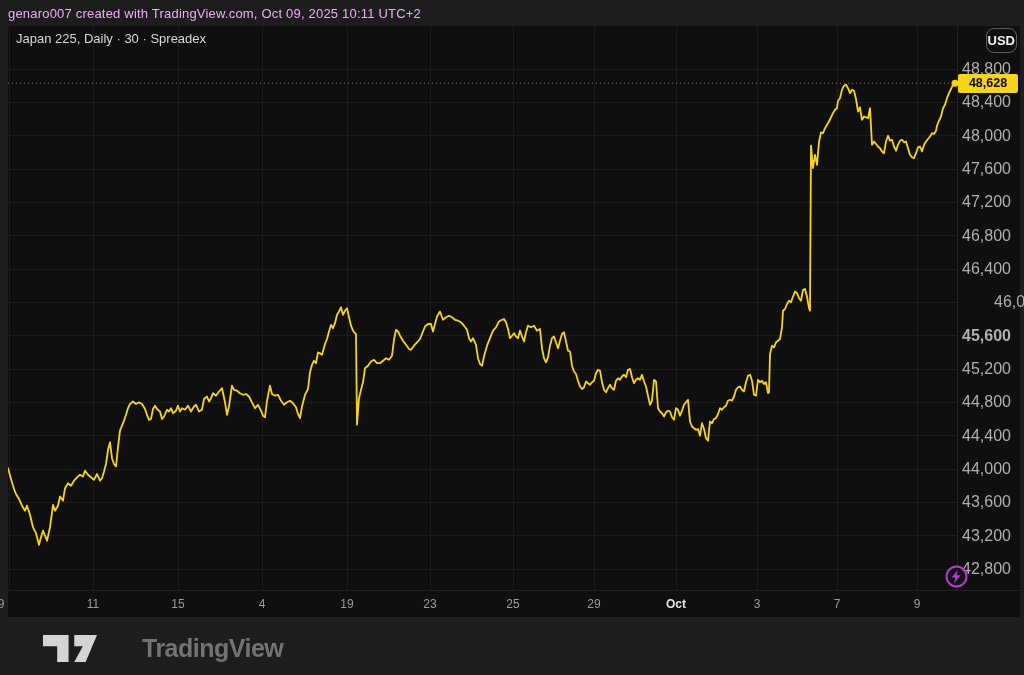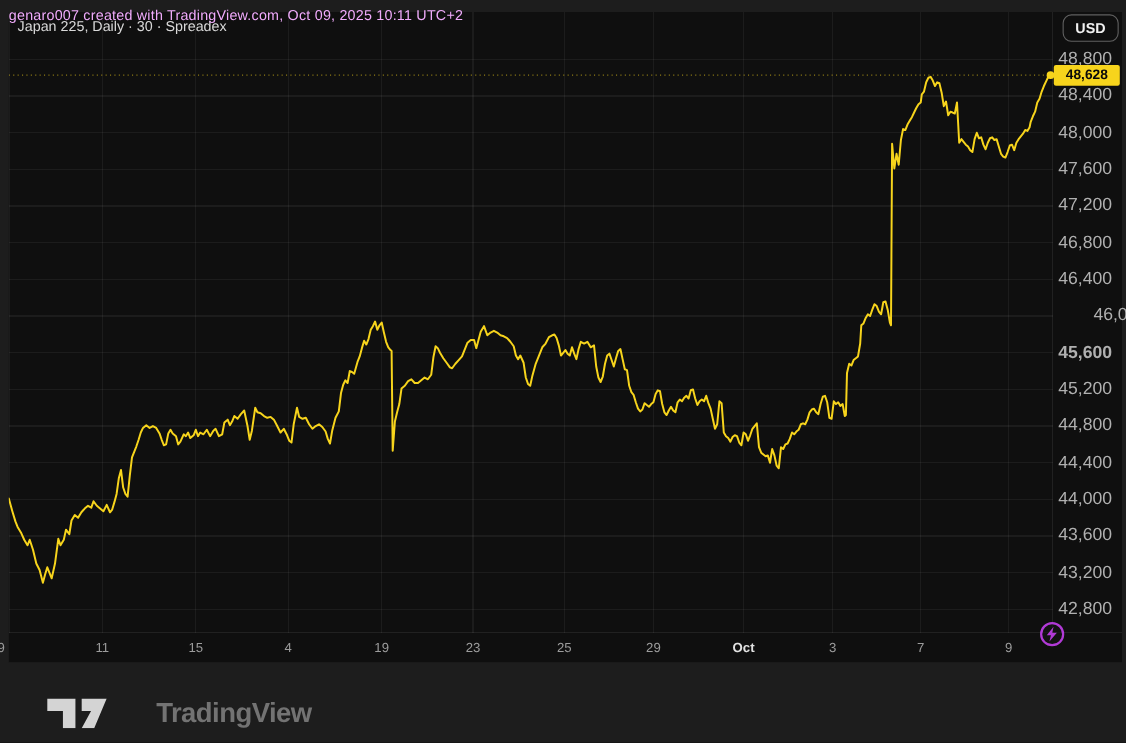--- a/index.html
+++ b/index.html
@@ -3,30 +3,30 @@
 <meta charset="utf-8">
 <style>
   html,body{margin:0;padding:0}
   body{
     width:1024px;height:675px;position:relative;overflow:hidden;
     background:var(--bg,#1d1d1d);
     font-family:"Liberation Sans",sans-serif;
     -webkit-font-smoothing:antialiased;
   }
   #watermark{position:absolute;left:8px;top:6px;font-size:13px;font-weight:normal;color:#f0abfc;letter-spacing:.2px;z-index:5}
-  #pane{position:absolute;left:8px;top:11px;width:1012px;height:591px;background:var(--pane,#0f0f0f)}
+  #pane{position:absolute;left:8px;top:26px;width:1012px;height:591px;background:var(--pane,#0f0f0f)}
   #chart{position:absolute;left:0;top:0;display:block}
   .grid{stroke:rgba(255,255,255,.055);stroke-width:1;shape-rendering:crispEdges}
   .axisline{stroke:rgba(255,255,255,.08);stroke-width:1;shape-rendering:crispEdges}
   .lastline{stroke:var(--accent,#f7d41c);opacity:.55;stroke-width:1;stroke-dasharray:1 3}
   .price{fill:none;stroke:var(--accent,#f7d41c);stroke-width:1.8;stroke-linejoin:round;stroke-linecap:round}
   .dot{fill:var(--accent,#f7d41c)}
   #legend{position:absolute;left:8px;top:5px;font-size:13px;color:#d9d9d9;z-index:3}
   #usd-btn{position:absolute;right:3px;top:2px;border:1px solid #606060;border-radius:8px;
-    padding:4px 11px;font-size:13px;font-weight:bold;color:#f1f1f1;background:transparent;z-index:4;
+    padding:4px 1px;font-size:13px;font-weight:bold;color:#f1f1f1;background:transparent;z-index:4;
     font-family:"Liberation Sans",sans-serif;cursor:pointer}
   .plabel{position:absolute;left:954px;font-size:16px;color:#b0b0b0;line-height:16px;z-index:2}
   #price-badge{position:absolute;left:950px;top:48px;width:60px;height:19px;background:var(--accent,#f7d41c);
     color:#0a0a0a;font-size:12.5px;font-weight:bold;text-align:center;line-height:19px;border-radius:2px;z-index:4}
   .tlabel{position:absolute;top:571px;transform:translateX(-50%);font-size:12px;color:#9c9c9c;white-space:nowrap;z-index:2}
   .tlabel.bold{color:#e2e2e2;font-weight:bold}
   #footer-logo{position:absolute;left:33px;top:634px;display:flex;align-items:center;z-index:5;cursor:pointer}
   #footer-logo svg{display:block}
   #brand-text{margin-left:35px;font-size:25px;font-weight:bold;color:#737373;letter-spacing:-.5px}
   #flash-btn{position:absolute;left:943px;top:563px;width:27px;height:27px;z-index:6;cursor:pointer}

